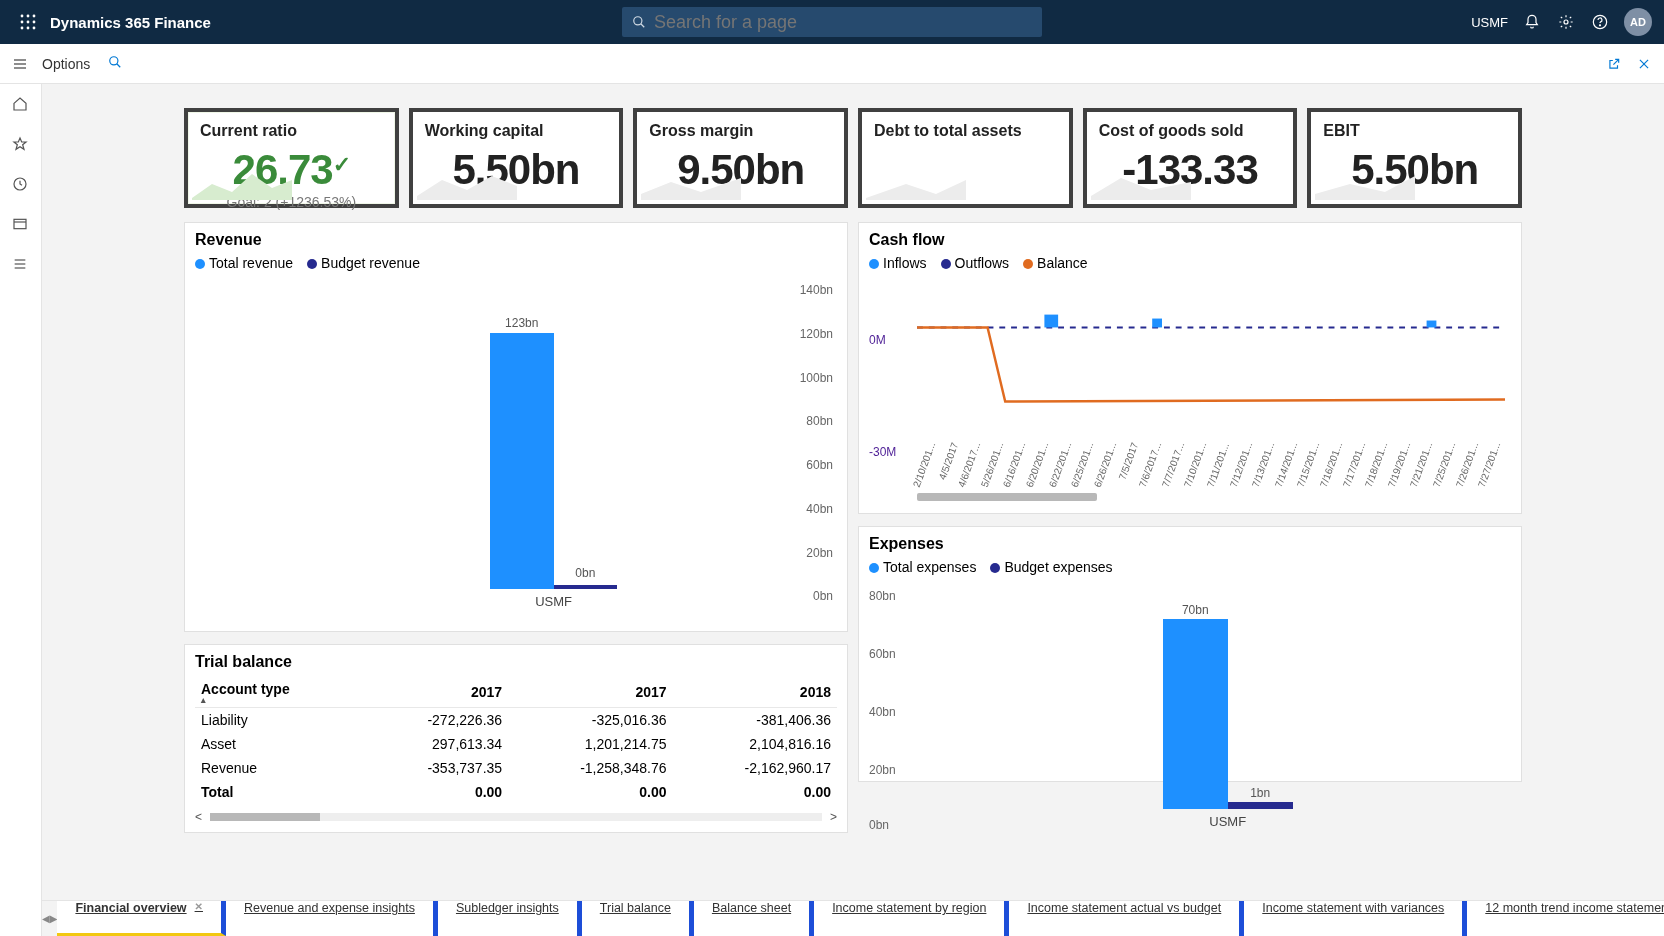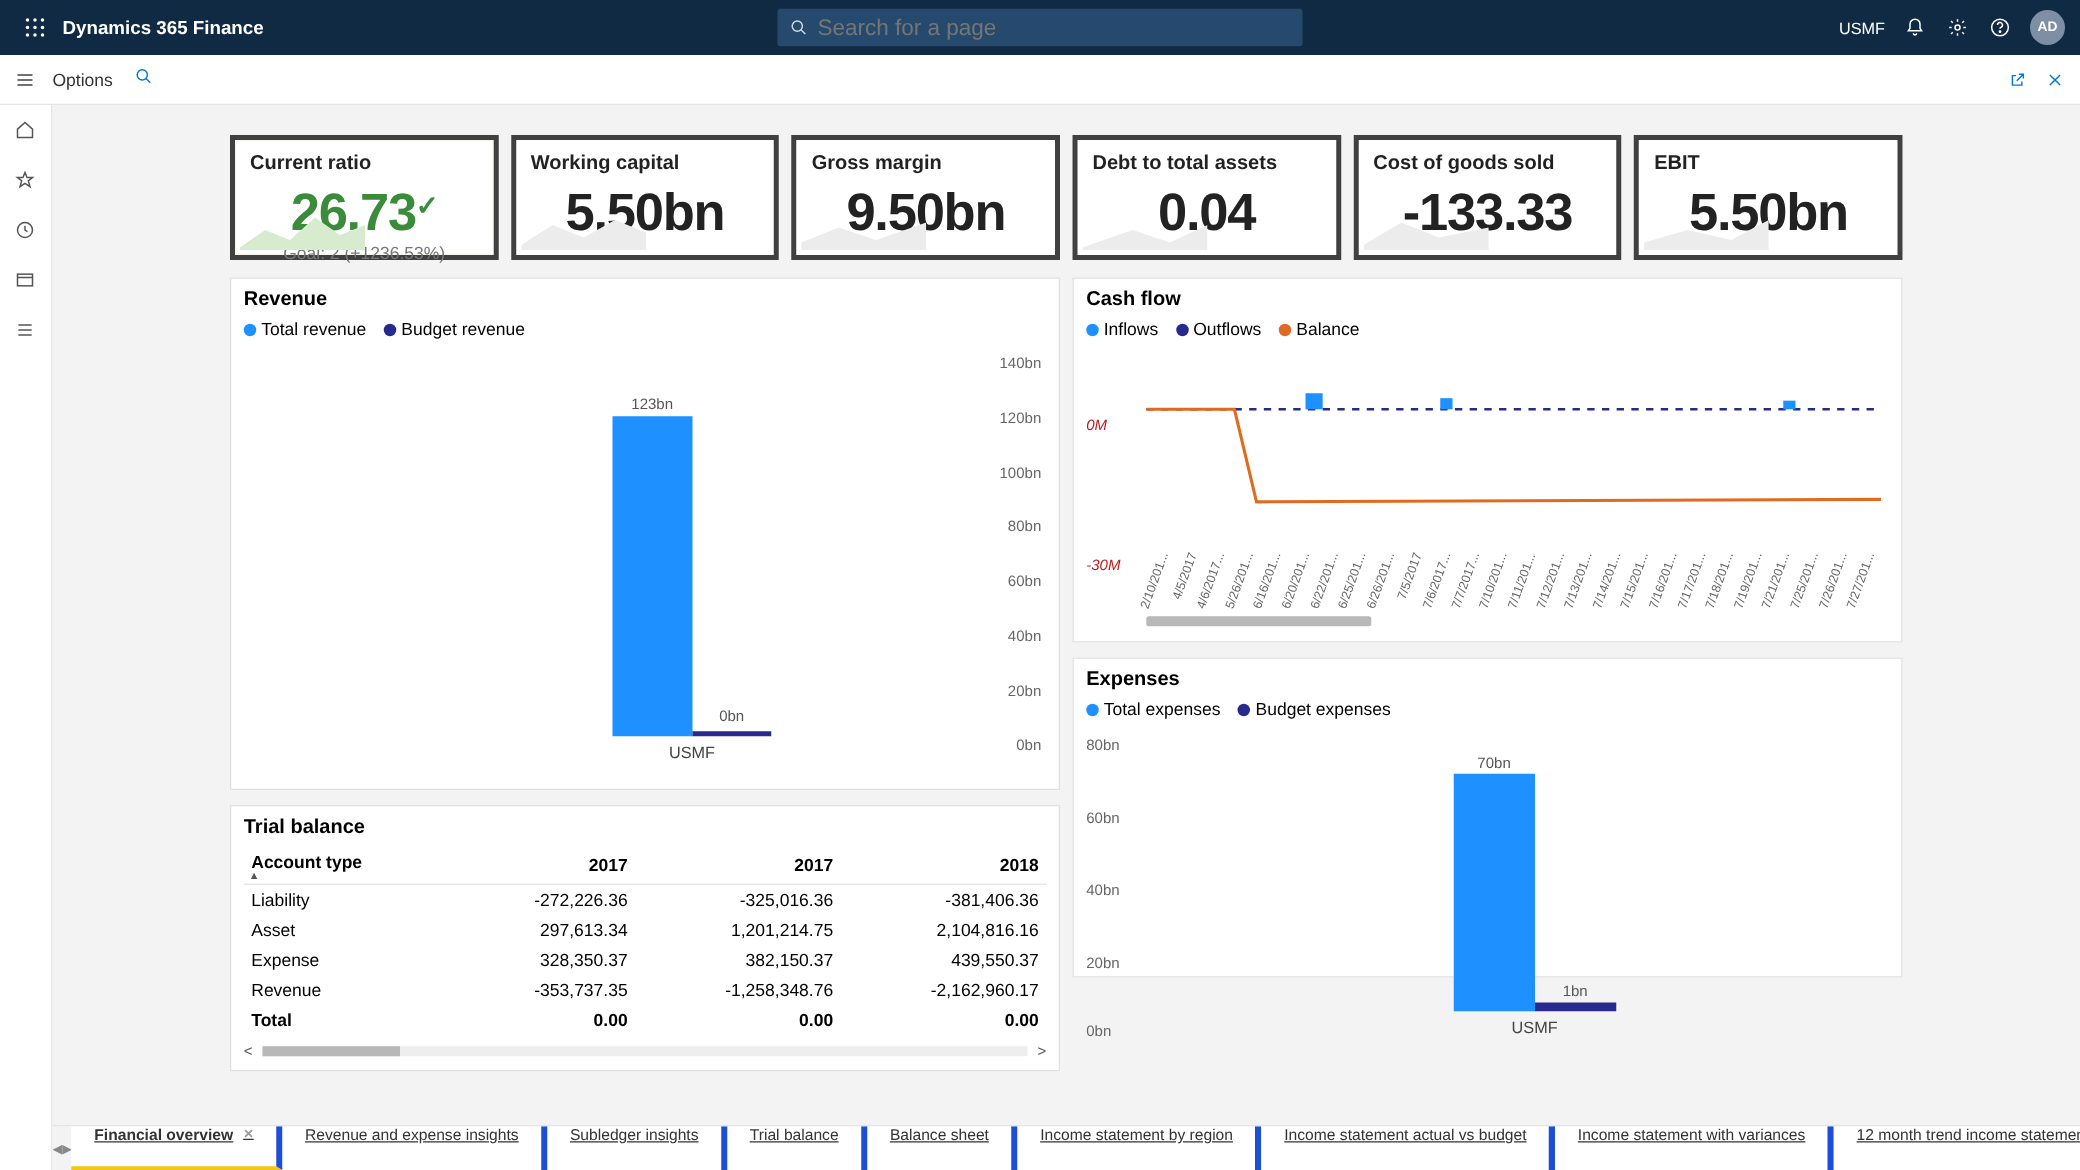--- a/index.html
+++ b/index.html
@@ -59,21 +59,21 @@
 .rev-chart .ytick { position:absolute; right:4px; font-size:12px; color:#666; transform:translateY(-50%); }
 .rev-chart .plot { position:absolute; left:58px; right:6px; top:14px; bottom:24px; }
 .rev-chart .bar1 { position:absolute; background:#1E90FF; }
 .rev-chart .bar2 { position:absolute; background:#262a8f; }
 .rev-chart .barlbl { position:absolute; font-size:12px; color:#555; transform:translateX(-50%); white-space:nowrap; }
 .rev-chart .xlabel { position:absolute; font-size:13px; color:#444; transform:translateX(-50%); }
 
 
 .cash-chart { position:relative; height:224px; }
 .cash-chart .plot { position:absolute; left:48px; right:6px; top:6px; bottom:60px; }
-.cash-chart .ytick { position:absolute; left:0; font-size:12px; color:#b91c1c; transform:translateY(-50%);font-style:italic; }
+.cash-chart .ytick { position:absolute; left:0; font-size:12px; color:#4c1d95; transform:translateY(-50%); }
 .cash-chart .xticks { position:absolute; left:48px; right:6px; bottom:4px; height:54px; display:flex; font-size:10px; color:#666; }
 .cash-chart .xt { flex:1; writing-mode: vertical-rl; transform: rotate(200deg); text-align:right; overflow:hidden; white-space:nowrap; }
 .cash-scroll { position:absolute; left:48px; bottom:0; width:180px; height:8px; background:#b8b8b8; border-radius:2px; }
 
 
 .exp-chart { position:relative; height:252px; }
 .exp-chart .ytick { position:absolute; left:0; font-size:12px; color:#666; transform:translateY(-50%); }
 .exp-chart .plot { position:absolute; left:46px; right:6px; top:10px; bottom:24px; }
 .exp-chart .bar1 { position:absolute; background:#1E90FF; }
 .exp-chart .bar2 { position:absolute; background:#262a8f; }
@@ -223,21 +223,20 @@
     </div>
     <div class="kpi">
       <div class="label">Gross margin</div>
       <div class="val">9.50bn</div>
       <svg class="spark" viewBox="0 0 100 30" preserveAspectRatio="none">
           <path d="M0 24 L30 12 L60 22 L100 8 L100 30 L0 30 Z" fill="#ececec"></path>
         </svg>
     </div>
     <div class="kpi">
       <div class="label">Debt to total assets</div>
-      <div class="val">0.04</div>
       <svg class="spark" viewBox="0 0 100 30" preserveAspectRatio="none">
           <path d="M0 28 L40 14 L70 24 L100 10 L100 30 L0 30 Z" fill="#ececec"></path>
         </svg>
     </div>
     <div class="kpi">
       <div class="label">Cost of goods sold</div>
       <div class="val">-133.33</div>
       <svg class="spark" viewBox="0 0 100 30" preserveAspectRatio="none">
           <path d="M0 26 L30 8 L60 20 L100 12 L100 30 L0 30 Z" fill="#ececec"></path>
         </svg>
@@ -295,26 +294,20 @@
                 <td>Liability</td>
                 <td class="num">-272,226.36</td>
                 <td class="num">-325,016.36</td>
                 <td class="num">-381,406.36</td>
               </tr>
               <tr>
                 <td>Asset</td>
                 <td class="num">297,613.34</td>
                 <td class="num">1,201,214.75</td>
                 <td class="num">2,104,816.16</td>
-              </tr>
-              <tr>
-                <td>Expense</td>
-                <td class="num">328,350.37</td>
-                <td class="num">382,150.37</td>
-                <td class="num">439,550.37</td>
               </tr>
               <tr>
                 <td>Revenue</td>
                 <td class="num">-353,737.35</td>
                 <td class="num">-1,258,348.76</td>
                 <td class="num">-2,162,960.17</td>
               </tr>
             </tbody>
           <tfoot>
               <tr class="total">

